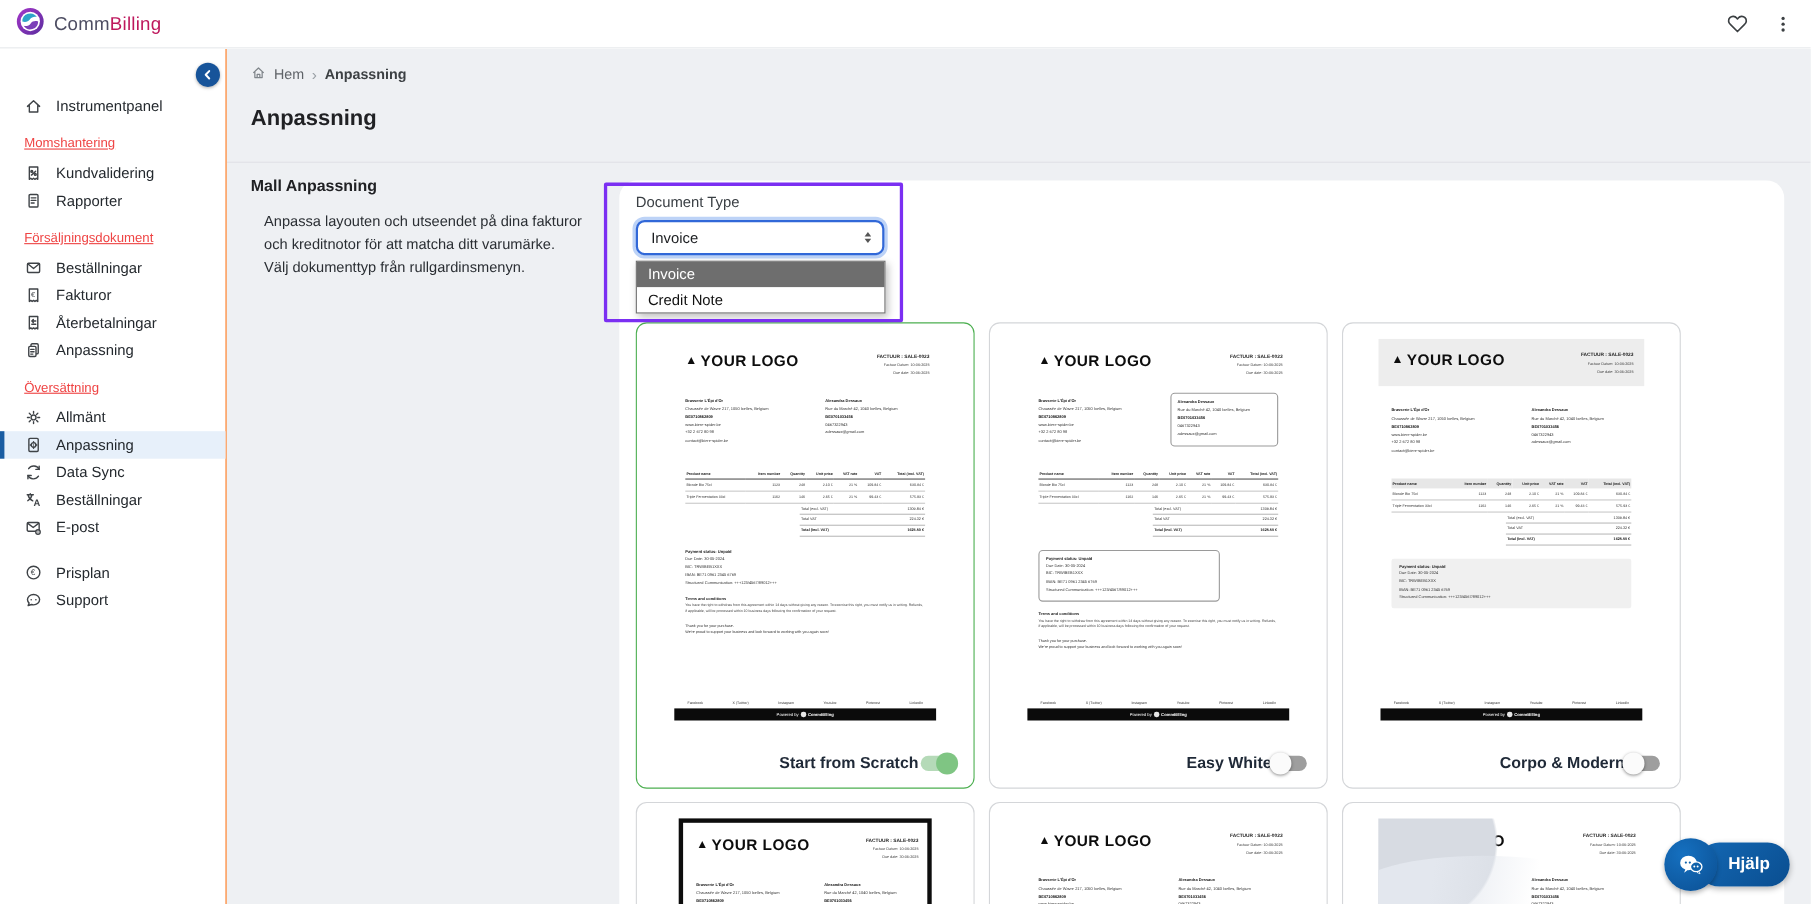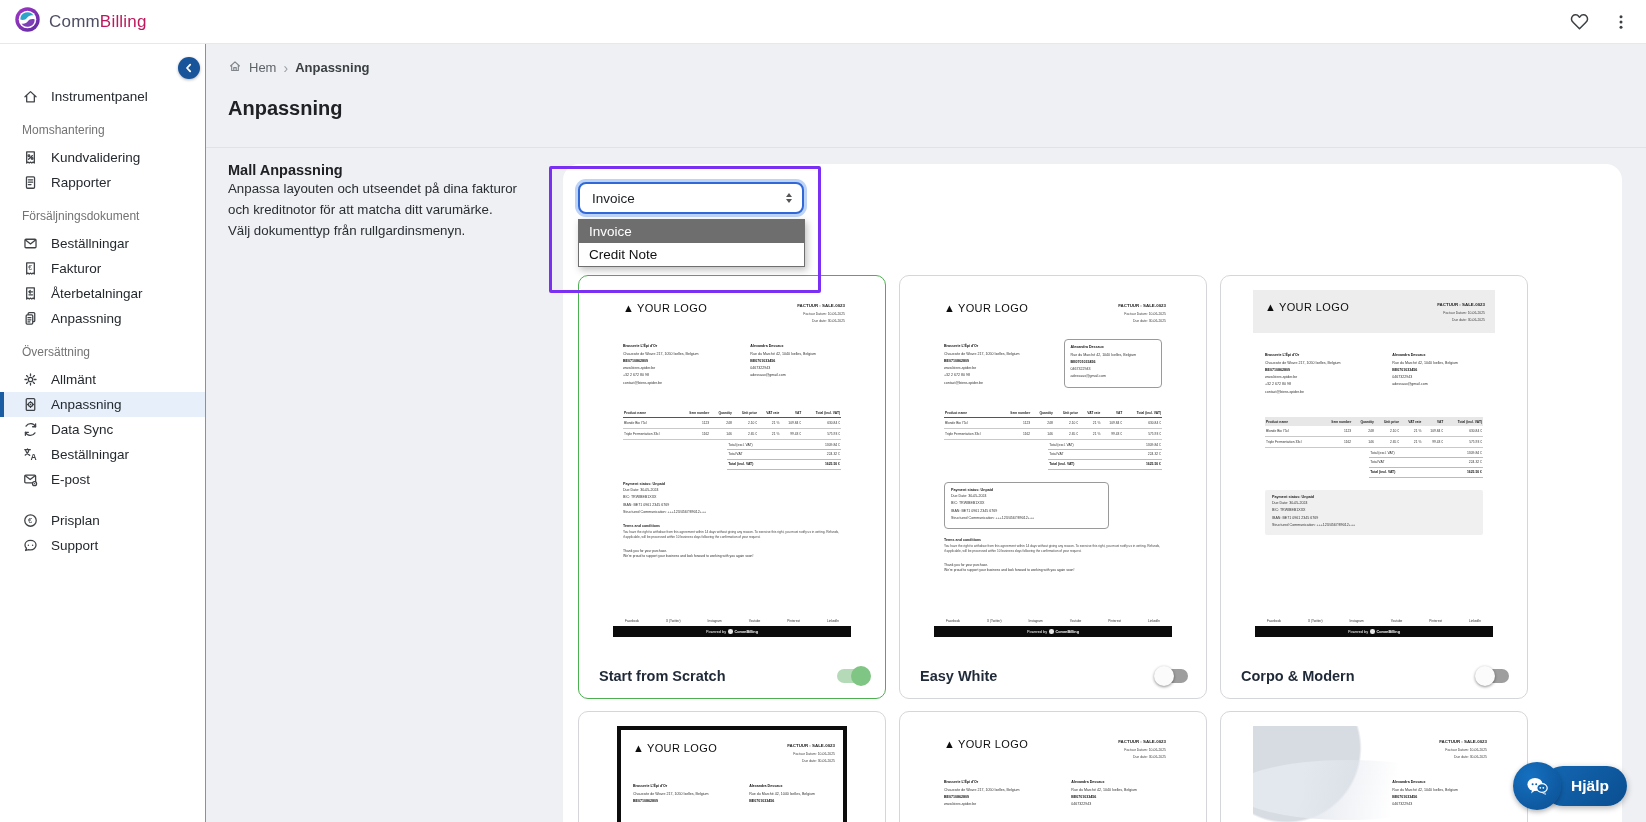--- a/index.html
+++ b/index.html
@@ -20,36 +20,36 @@
   
   .sidebar { position:fixed; top:44px; left:0; bottom:0; width:206px; background:#fff;
     border-right:1px solid #f97316; z-index:30; padding-top:40px; }
   .collapse-btn { position:absolute; top:13px; right:5px; width:22px; height:22px; border:none;
     border-radius:50%; background:#17549a; color:#fff; display:flex; align-items:center;
     justify-content:center; cursor:pointer; box-shadow:0 1px 3px rgba(0,0,0,.3); }
   .nav-item { display:flex; align-items:center; gap:12px; height:25px; padding-left:22px;
     font-size:13.5px; color:#24292e; cursor:pointer; }
   .nav-item .ni-icon { display:inline-flex; width:17px; justify-content:center; }
   .nav-item.active { background:#e7f0fa; border-left:4px solid #1a5da2; padding-left:18px; }
-  .nav-section { font-size:12px; color:#737373; padding-left:22px; margin:14px 0 6px; height:16px; }
+  .nav-section { font-size:12px; color:#ef4444; padding-left:22px; margin:14px 0 6px; height:16px;text-decoration:underline; }
   .nav-gap { height:16px; }
 
   
   .main { margin-left:206px; margin-top:44px; height:778px; }
   .main-header { height:104px; padding:15px 0 0 22px; border-bottom:1px solid #e0e2e6; }
   .breadcrumb { display:flex; align-items:center; gap:7px; font-size:13px; color:#5f6368; }
   .bc-link { cursor:pointer; }
   .bc-sep { color:#9aa0a6; font-size:14px; }
   .bc-current { font-weight:700; color:#3c4043; }
   .page-title { font-size:20px; font-weight:700; color:#202124; margin-top:21px; }
 
   .main-content { position:relative; height:674px; overflow:hidden; }
   .info-block { position:absolute; left:22px; top:14px; width:312px; }
-  .info-block h3 { font-size:14.5px; font-weight:700; margin-bottom:0; }
-  .info-block p { font-size:13.3px; line-height:1.58; color:#2a2e33; }
+  .info-block h3 { font-size:14.5px; font-weight:700; margin-bottom:12px; }
+  .info-block p { font-size:13.3px; line-height:1.58; color:#2a2e33;margin-left:12px; }
 
   .panel { position:absolute; left:357px; right:24px; top:16px; bottom:0; background:#fff;
     border-radius:16px 16px 0 0; padding:12px 0 0 15px; }
   .dt-label { font-size:13.5px; color:#3a3f44; height:18px; }
   .dt-select { width:226px; height:32px; margin-top:6px; background:#fff; border:2px solid #3168d8;
     border-radius:8px; box-shadow:0 0 0 3px #bdd3f7; display:flex; align-items:center;
     justify-content:space-between; padding:0 10px 0 12px; font-size:13.5px; color:#1c1e21; cursor:pointer; }
   .updown { display:flex; flex-direction:column; gap:2px; }
   .updown i { display:block; width:0; height:0; border-left:3.5px solid transparent; border-right:3.5px solid transparent; }
   .updown .up { border-bottom:4.5px solid #555; }
@@ -63,37 +63,37 @@
     border:3px solid #7b2ff2; z-index:30; pointer-events:none; border-radius:2px; }
 
   
   .grid { display:flex; gap:13px; margin-top:8px; }
   .grid.row2 { margin-top:12px; }
   .card { position:relative; width:308px; height:424px; background:#fff; border:1px solid #d4d6d9;
     border-radius:10px; cursor:pointer; overflow:hidden; }
   .card.selected { border:1.5px solid #4caf50; }
   .card2 { height:300px; }
   .card-foot { position:absolute; left:20px; right:16px; bottom:12px; display:flex;
-    justify-content:space-between; align-items:center; }
+    justify-content:flex-end; align-items:center; }
   .card-name { font-size:14.5px; font-weight:700; color:#1f2937; }
   .switch { position:relative; width:34px; height:20px; cursor:pointer; flex-shrink:0; }
   .switch .track { position:absolute; left:2px; top:3px; width:30px; height:14px; border-radius:7px; }
   .switch .thumb { position:absolute; top:0; width:20px; height:20px; border-radius:50%; }
   .switch.on .track { background:#b5dab8; }
   .switch.on .thumb { right:-2px; background:#7fc583; }
   .switch.off .track { background:#9e9e9e; }
   .switch.off .thumb { left:-2px; background:#fbfbfb; box-shadow:0 1px 3px rgba(0,0,0,.45); }
 
   
   .preview { position:relative; width:242px; height:352px; margin:14px auto 0; background:#fff;
     font-size:3.6px; color:#222; overflow:hidden; }
   .iv-head { display:flex; justify-content:space-between; align-items:flex-start; padding:12px 8px 0 12px; }
   .iv-logo { display:flex; align-items:center; gap:3px; }
   .iv-tri { font-size:11px; line-height:10px; color:#0d0d0d; }
-  .iv-logo-text { font-size:11px; font-weight:400; letter-spacing:.4px; color:#0d0d0d; }
+  .iv-logo-text { font-size:14px; font-weight:700; letter-spacing:.4px; color:#0d0d0d; }
   .iv-meta { text-align:right; line-height:2; }
   .iv-docref { font-weight:800; font-size:4.4px; }
   .iv-date,.iv-due { font-size:3.4px; color:#444; }
   .iv-addr { display:flex; gap:14px; margin:20px 12px 0; }
   .iv-sender { flex:1.25; }
   .iv-recipient { flex:1; }
   .iv-addr div { margin-bottom:2.4px; line-height:1.35; color:#333; }
   .iv-name,.iv-vat { font-weight:800; color:#111 !important; }
   .iv-table { width:calc(100% - 24px); margin:18px 12px 0; border-collapse:collapse; font-size:3.3px; }
   .iv-table th { font-weight:800; text-align:right; padding:2.5px 1px; border-bottom:.6px solid #555; vertical-align:bottom; }
@@ -339,20 +339,21 @@
   </div>
 
   <div class="main-content">
     <div class="info-block">
       <h3>Mall Anpassning</h3>
       <p>Anpassa layouten och utseendet på dina fakturor och kreditnotor för att matcha ditt varumärke.</p>
       <p>Välj dokumenttyp från rullgardinsmenyn.</p>
     </div>
 
     <div class="panel">
+      <div class="dt-label">Document Type</div>
       <div class="dt-select">
         <span>Invoice</span>
         <span class="updown">
             <i class="up"></i>
             <i class="dn"></i>
           </span>
       </div>
       <div class="dt-options" id="dt-options">
           <div class="dt-opt sel">Invoice</div>
           <div class="dt-opt">Credit Note</div>

